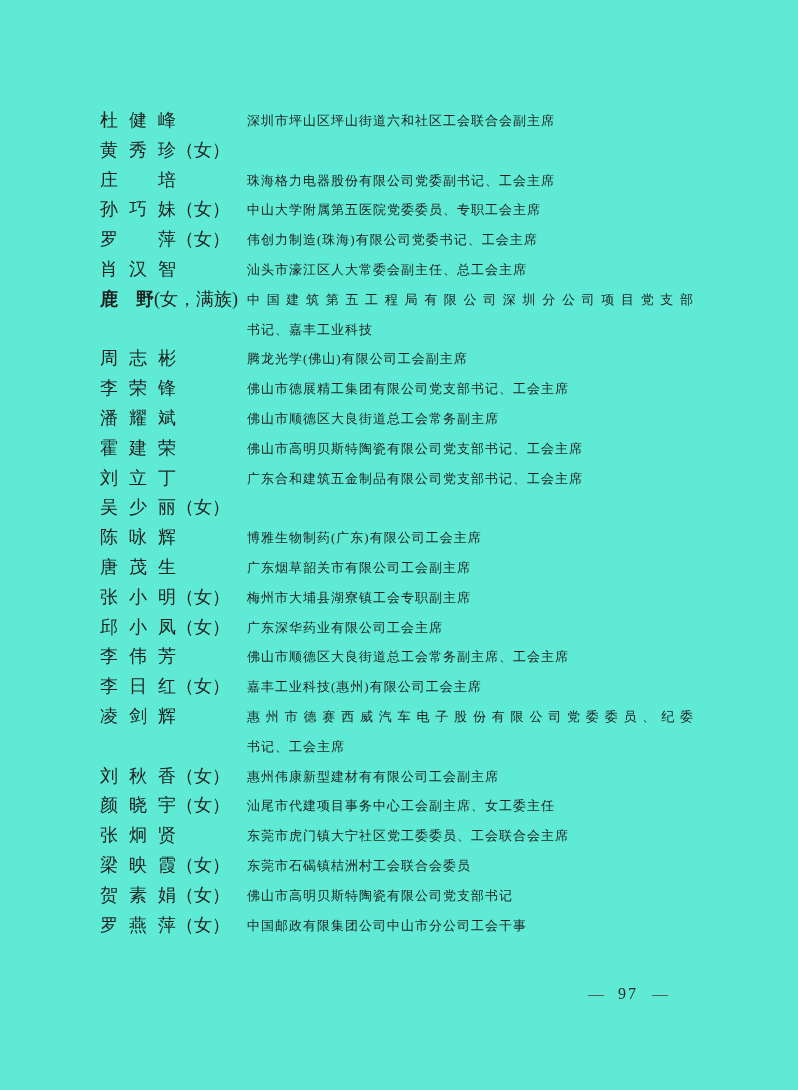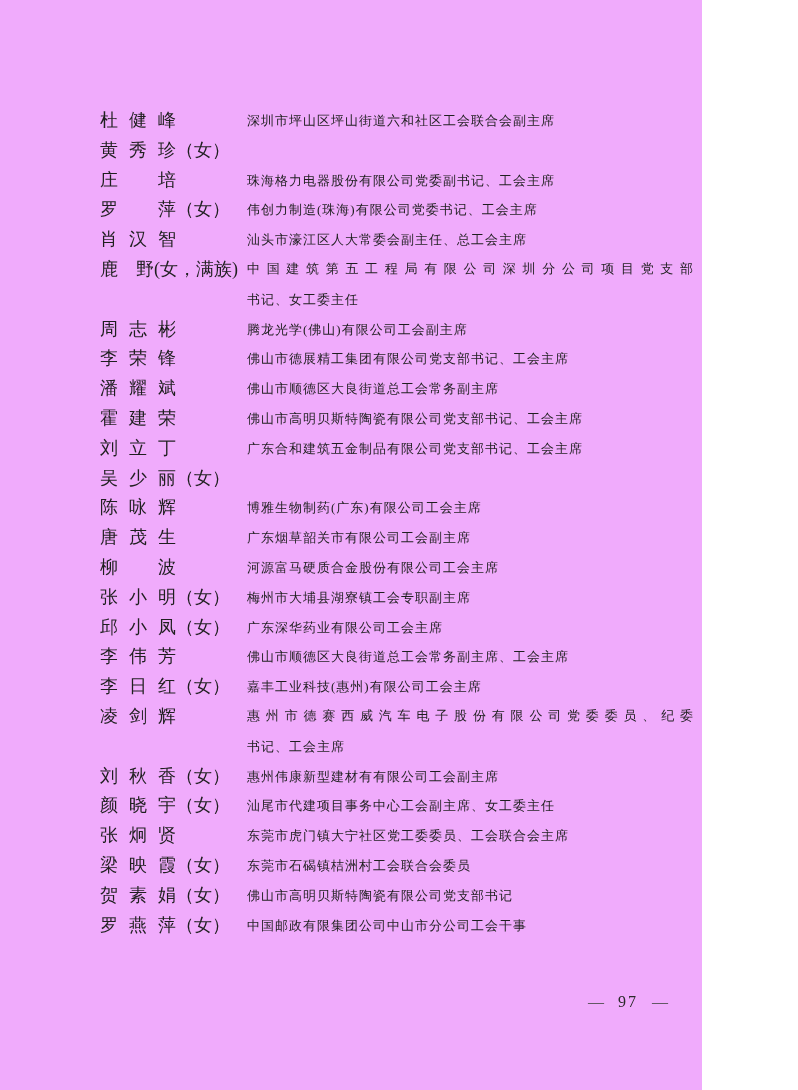--- a/index.html
+++ b/index.html
@@ -2,23 +2,23 @@
 <html><head>
 <meta charset="utf-8">
 <style>
   html, body {
     margin: 0;
     padding: 0;
     background: #ffffff;
   }
   .page {
     position: relative;
-    width: 702px;
+    width: 798px;
     height: 1090px;
-    background: #f0abfc;
+    background: #5eead4;
     overflow: hidden;
     font-family: "Liberation Serif", "DejaVu Serif", serif;
     color: #1f1f1f;
   }
   .entries {
     position: absolute;
     left: 100px;
     top: 106px;
     width: 594px;
   }
@@ -37,52 +37,52 @@
     display: inline-block;
     width: 76px;
     text-align: justify;
     text-align-last: justify;
     vertical-align: top;
   }
   .left.inline .nm {
     width: auto;
     text-align: right;
     text-align-last: auto;
+    font-weight: bold;
   }
   .gd {
     display: inline-block;
     vertical-align: top;
   }
   .desc {
     flex: 0 0 447px;
     width: 447px;
     font-size: 13px;
     line-height: 29.8px;
     letter-spacing: 1px;
   }
   .ln.just {
     text-align: justify;
     text-align-last: justify;
-    font-family: Liberation Mono, monospace;
   }
   .pageno {
     position: absolute;
     left: 588px;
     top: 981px;
     font-size: 16px;
     color: #2a2a2a;
     white-space: nowrap;
   }
   .pageno .dash {
     display: inline-block;
     color: #4a4a4a;
   }
   .pageno .num {
     display: inline-block;
-    margin: 12px 10px;
+    margin: 4px 10px;
     letter-spacing: 2px;
   }
 </style>
 </head>
 <body>
 
 <div class="page">
 
   <div class="entries" id="entries">
   <div class="row">
@@ -102,20 +102,28 @@
 
   <div class="row">
     <div class="left">
       <span class="nm">庄　培</span><span class="gd"></span>
     </div>
     <div class="desc">
           <div class="ln">珠海格力电器股份有限公司党委副书记、工会主席</div>
         </div>
   </div>
 
+  <div class="row">
+    <div class="left">
+      <span class="nm">孙巧妹</span><span class="gd">（女）</span>
+    </div>
+    <div class="desc">
+          <div class="ln">中山大学附属第五医院党委委员、专职工会主席</div>
+        </div>
+  </div>
 
   <div class="row">
     <div class="left">
       <span class="nm">罗　萍</span><span class="gd">（女）</span>
     </div>
     <div class="desc">
           <div class="ln">伟创力制造(珠海)有限公司党委书记、工会主席</div>
         </div>
   </div>
 
@@ -127,21 +135,21 @@
           <div class="ln">汕头市濠江区人大常委会副主任、总工会主席</div>
         </div>
   </div>
 
   <div class="row">
     <div class="left inline">
       <span class="nm">鹿　野</span><span class="gd">(女，满族)</span>
     </div>
     <div class="desc">
           <div class="ln just">中国建筑第五工程局有限公司深圳分公司项目党支部</div>
-          <div class="ln">书记、女工委主任</div>
+          <div class="ln">书记、嘉丰工业科技</div>
         </div>
   </div>
 
   <div class="row">
     <div class="left">
       <span class="nm">周志彬</span><span class="gd"></span>
     </div>
     <div class="desc">
           <div class="ln">腾龙光学(佛山)有限公司工会副主席</div>
         </div>
@@ -200,28 +208,20 @@
 
   <div class="row">
     <div class="left">
       <span class="nm">唐茂生</span><span class="gd"></span>
     </div>
     <div class="desc">
           <div class="ln">广东烟草韶关市有限公司工会副主席</div>
         </div>
   </div>
 
-  <div class="row">
-    <div class="left">
-      <span class="nm">柳　波</span><span class="gd"></span>
-    </div>
-    <div class="desc">
-          <div class="ln">河源富马硬质合金股份有限公司工会主席</div>
-        </div>
-  </div>
 
   <div class="row">
     <div class="left">
       <span class="nm">张小明</span><span class="gd">（女）</span>
     </div>
     <div class="desc">
           <div class="ln">梅州市大埔县湖寮镇工会专职副主席</div>
         </div>
   </div>
 

